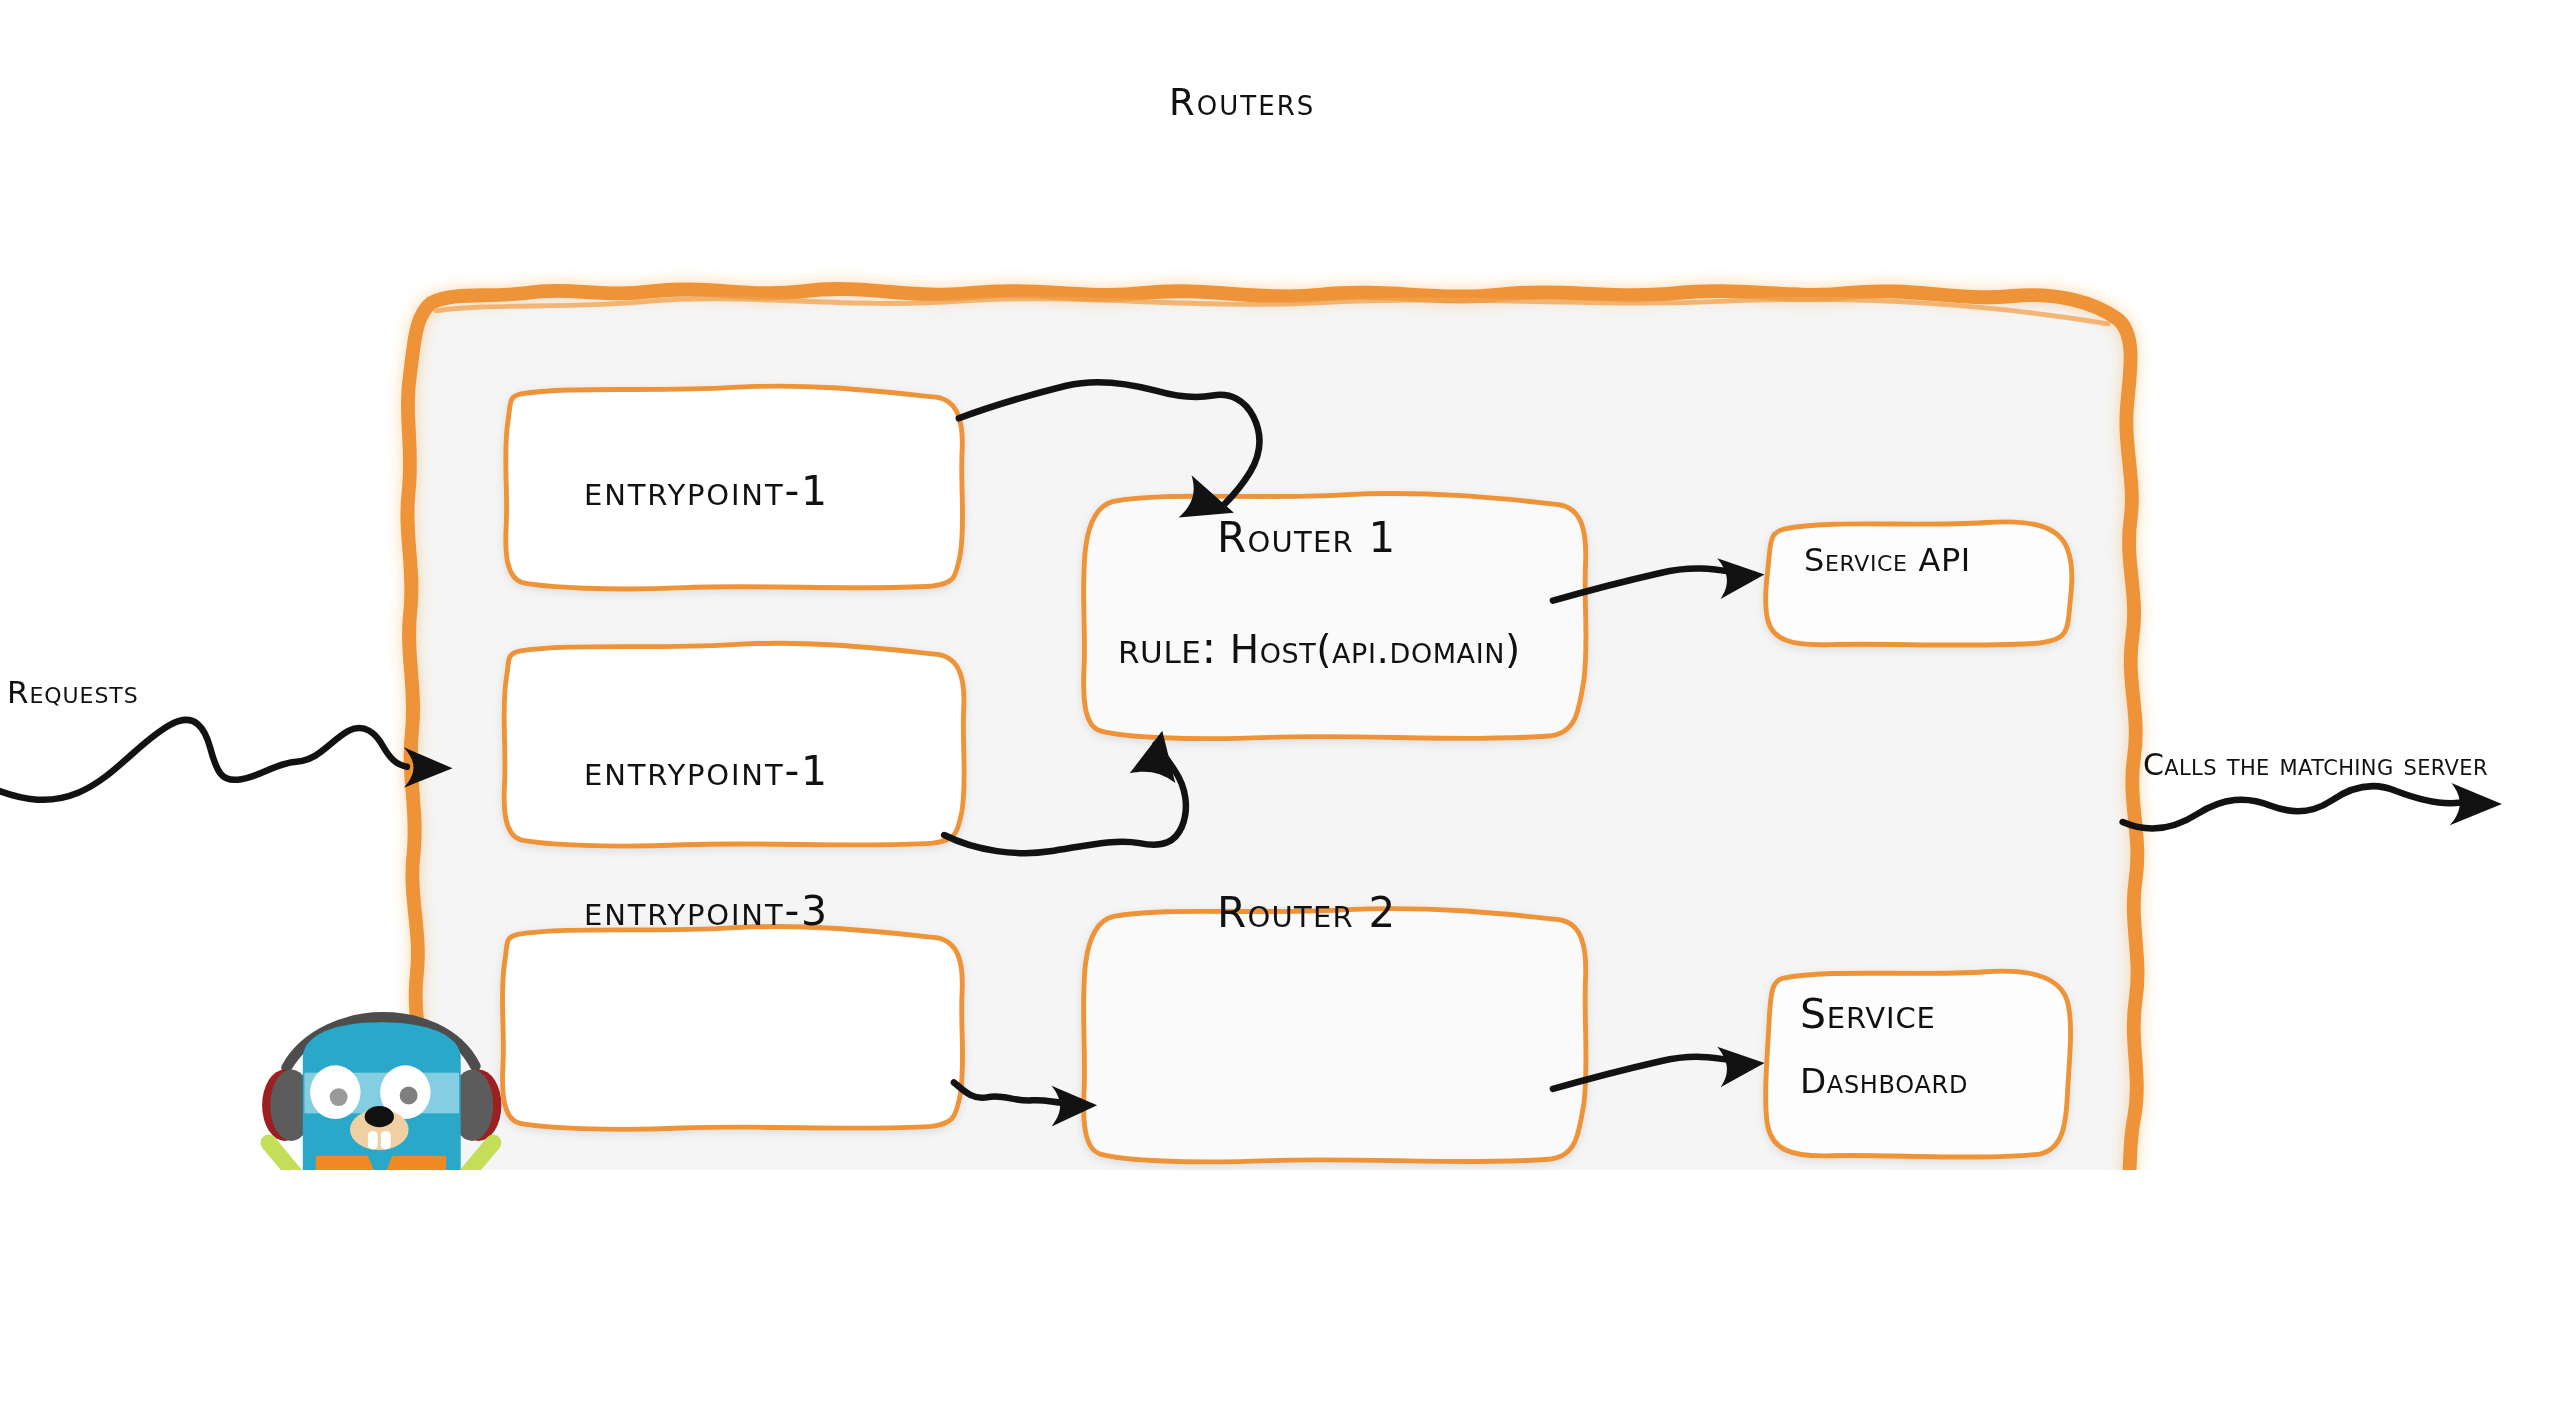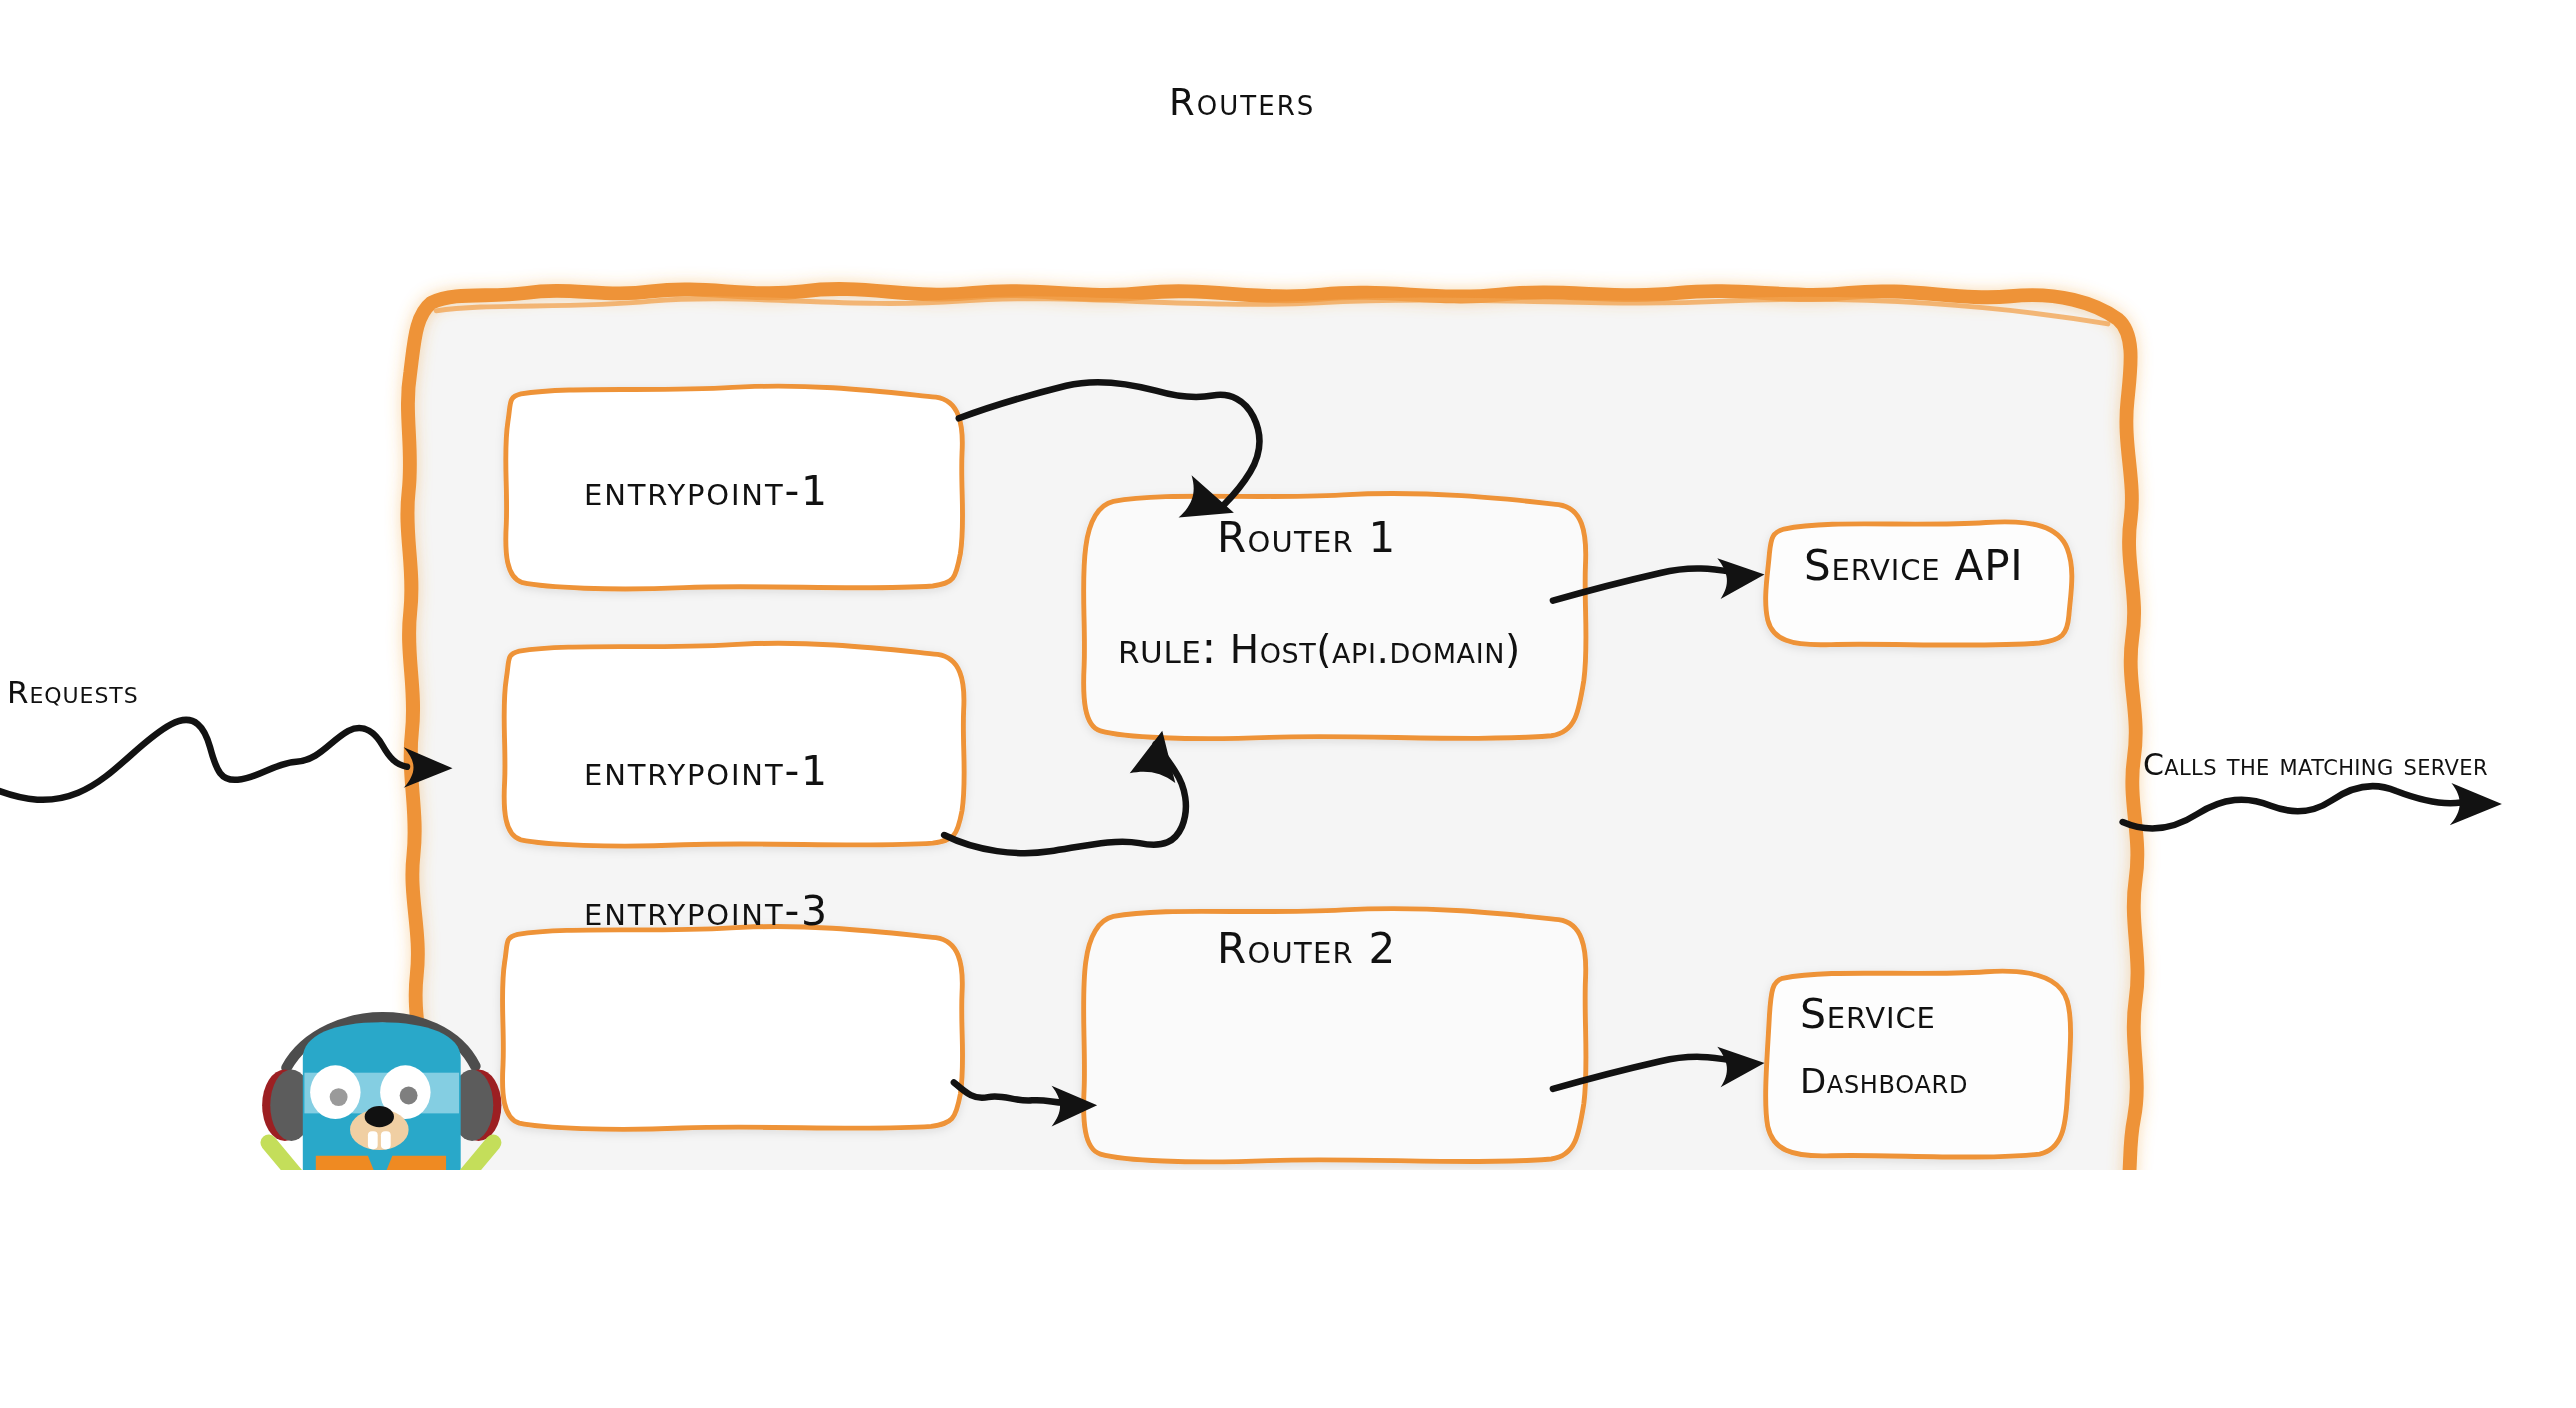--- a/index.html
+++ b/index.html
@@ -53,37 +53,37 @@
   #r1-title {
     left: 1217px; top: 513px;
     font-size: 42px; letter-spacing: 0.03em;
   }
   #r1-rule {
     left: 1118px; top: 622px;
     font-size: 39px; letter-spacing: 0.015em;
   }
   
   #r2-title {
-    left: 1217px; top: 924px;
+    left: 1217px; top: 888px;
     font-size: 42px; letter-spacing: 0.03em;
   }
   #r2-rule {
     left: 1097px; top: 1012px;
     font-size: 35px; letter-spacing: 0.012em;
   }
   #r2-mw {
     left: 1097px; top: 1068px;
     font-size: 38px; letter-spacing: 0.012em;
   }
   .rule-kw { font-size: 1.12em; }
 
   
   #svc-api-label {
     left: 1804px; top: 541px;
-    font-size: 42px; letter-spacing: 0.02em;
+    font-size: 32px; letter-spacing: 0.02em;
   }
   #svc-dash-l1 {
     left: 1800px; top: 990px;
     font-size: 41px; letter-spacing: 0.02em;
   }
   #svc-dash-l2 {
     left: 1800px; top: 1061px;
     font-size: 34px; letter-spacing: 0.02em;
   }
 

